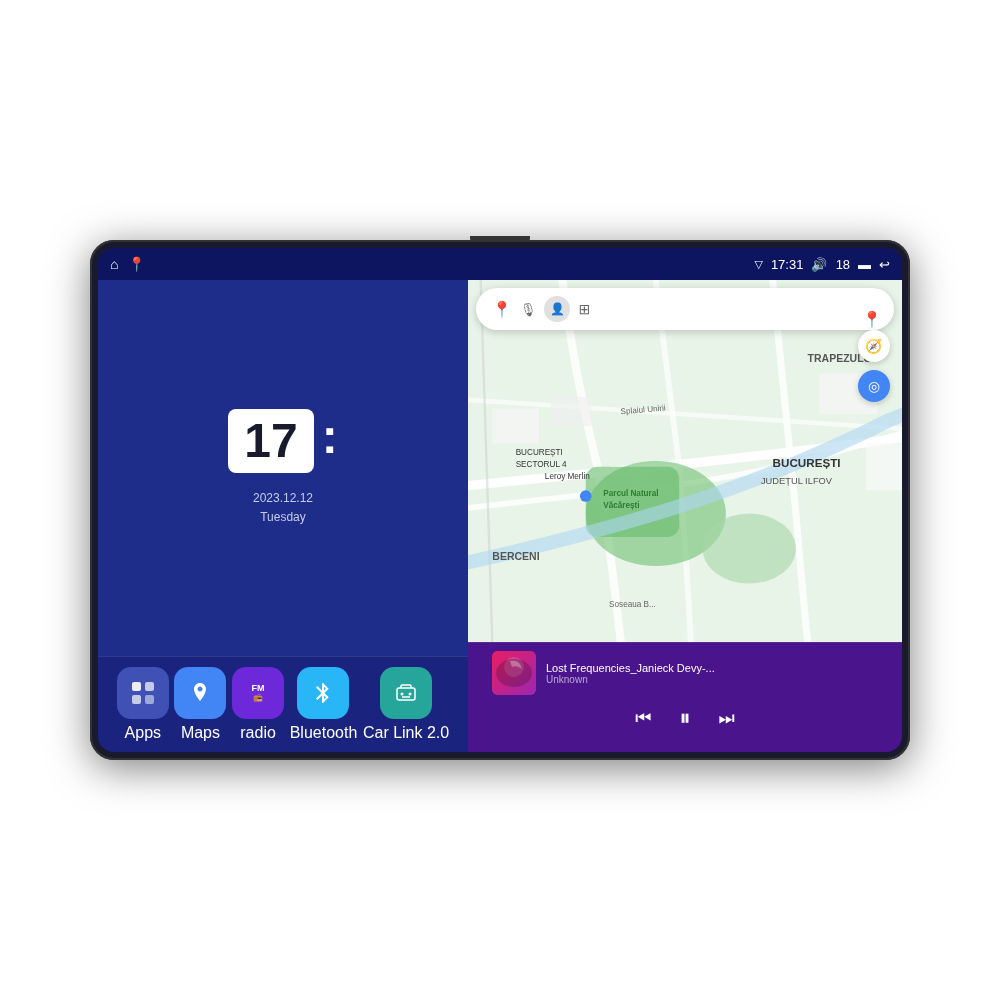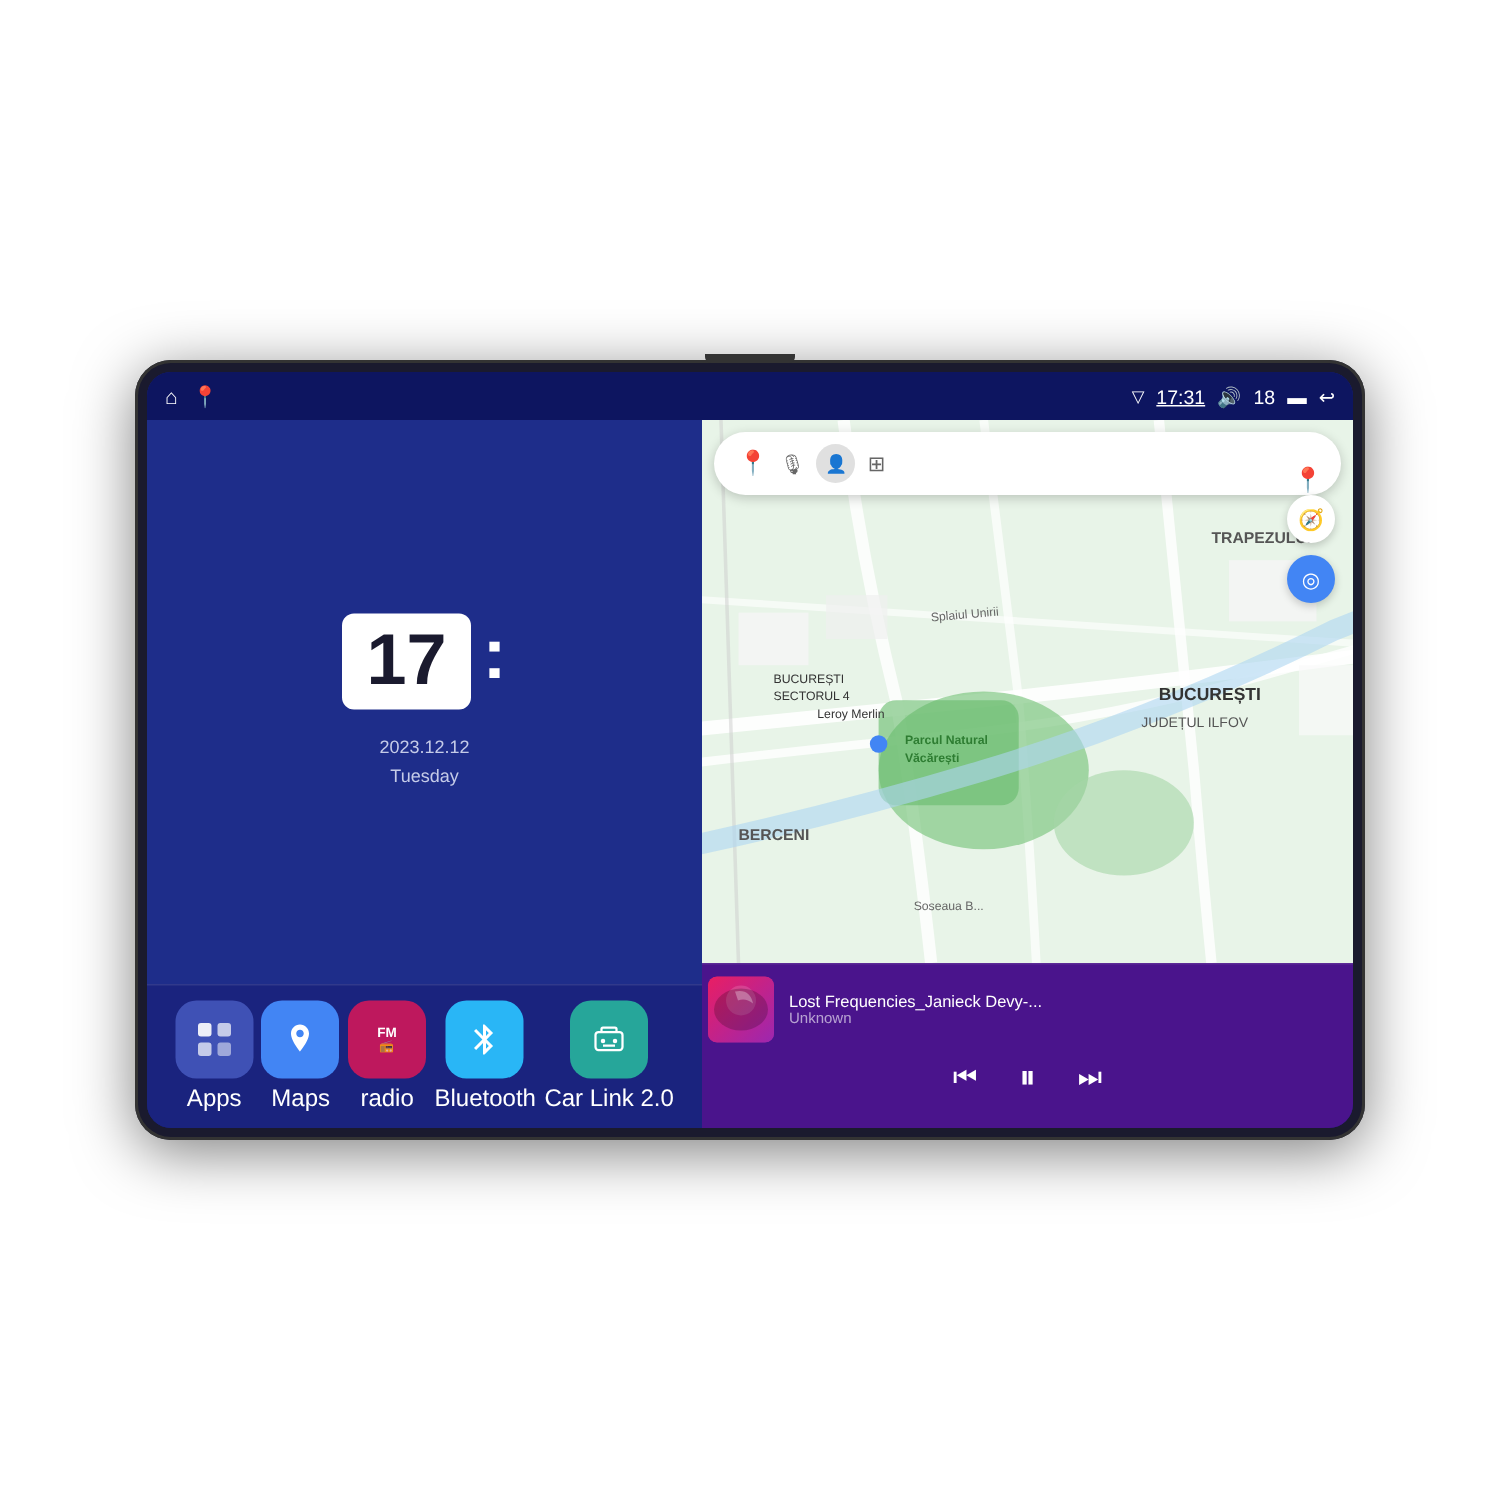--- a/index.html
+++ b/index.html
@@ -58,21 +58,20 @@
     .status-right {
       display: flex;
       align-items: center;
       gap: 8px;
       color: #fff;
       font-size: 13px;
     }
 
     .status-time {
       font-weight: 500;
-      text-decoration: underline;
     }
 
     
     .main-content {
       display: flex;
       flex: 1;
       overflow: hidden;
     }
 
     
@@ -162,21 +161,21 @@
     }
 
     .app-label {
       color: #fff;
       font-size: 16px;
       text-align: center;
     }
 
     .icon-apps { background: #3f51b5; }
     .icon-maps { background: #4285f4; }
-    .icon-radio { background: #be185d; }
+    .icon-radio { background: #6d28d9; }
     .icon-bluetooth { background: #29b6f6; }
     .icon-carlink { background: #26a69a; }
 
     
     .right-panel {
       flex: 1;
       display: flex;
       flex-direction: column;
       overflow: hidden;
     }
@@ -232,21 +231,21 @@
       gap: 8px;
       align-items: center;
     }
 
     
     .music-player {
       background: #4a148c;
       height: 110px;
       display: flex;
       flex-direction: column;
-      padding: 8px 4px;
+      padding: 8px 24px;
       border-top: 1px solid rgba(255,255,255,0.1);
     }
 
     .music-info {
       display: flex;
       align-items: center;
       gap: 10px;
       margin-bottom: 10px;
     }
 

